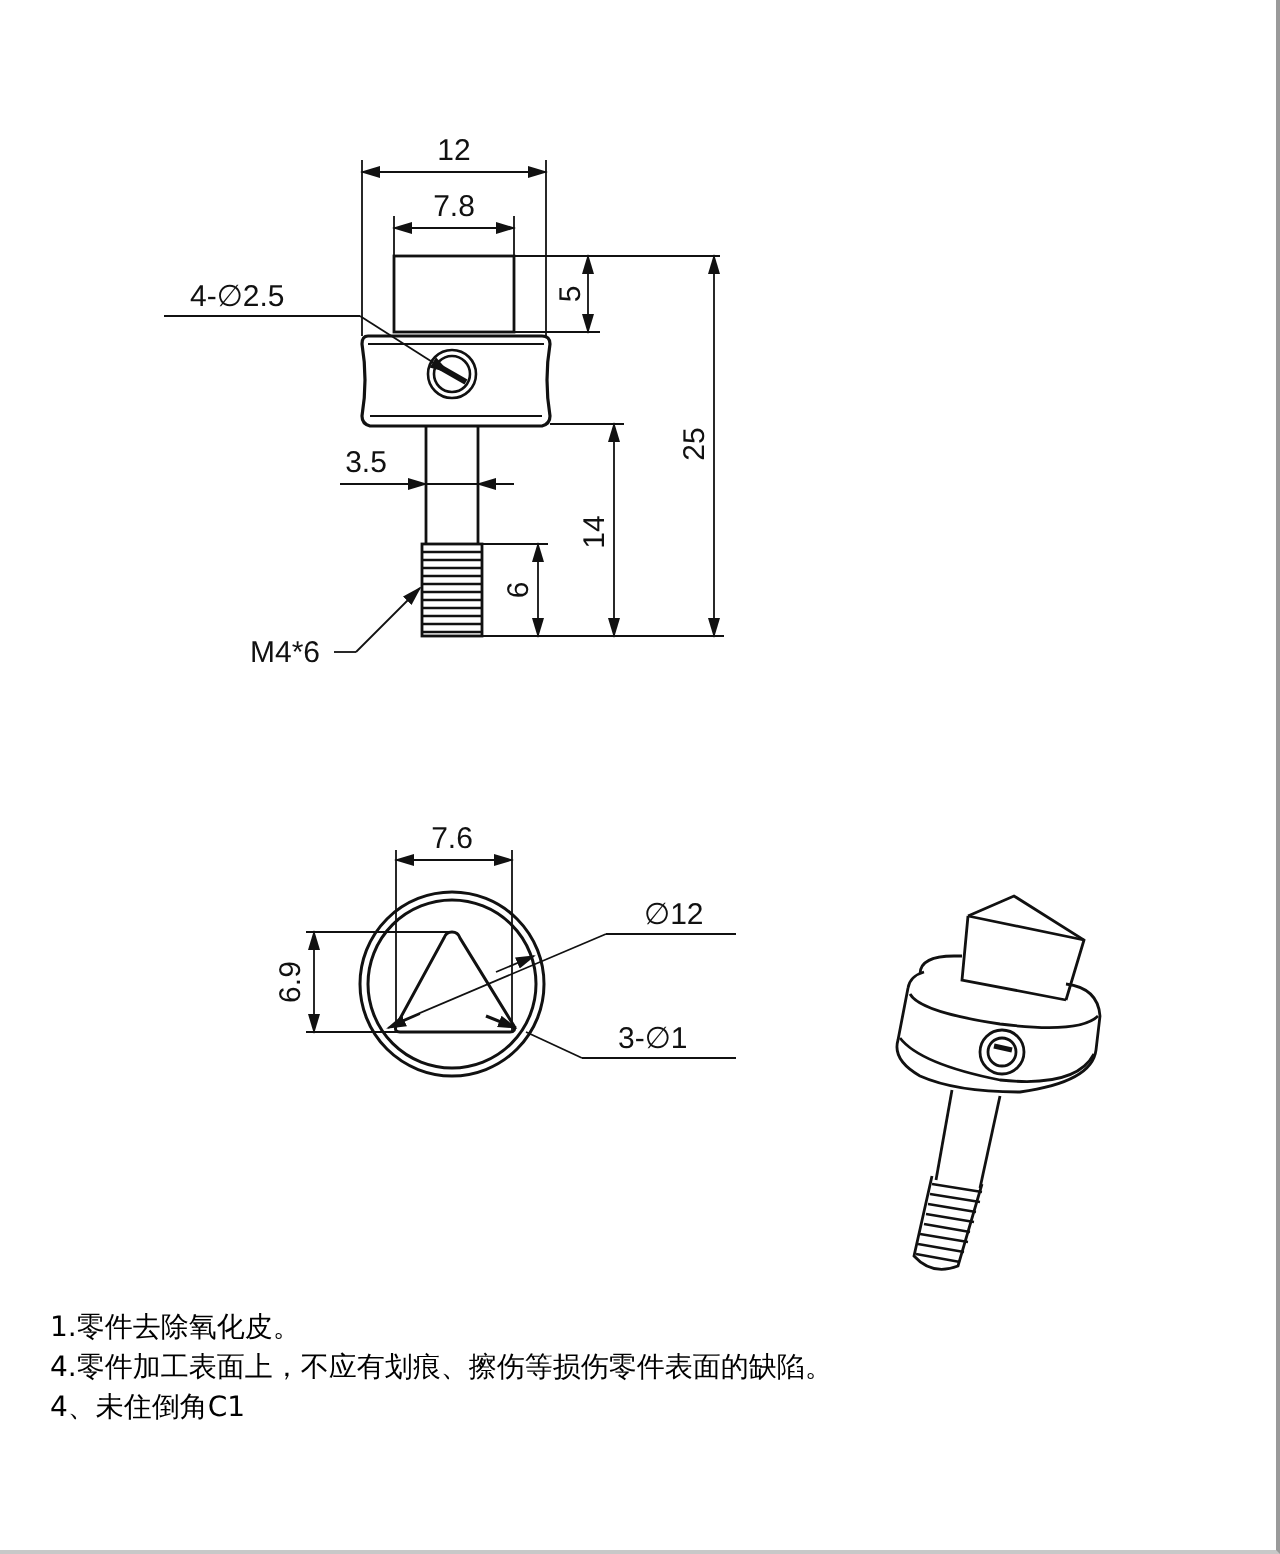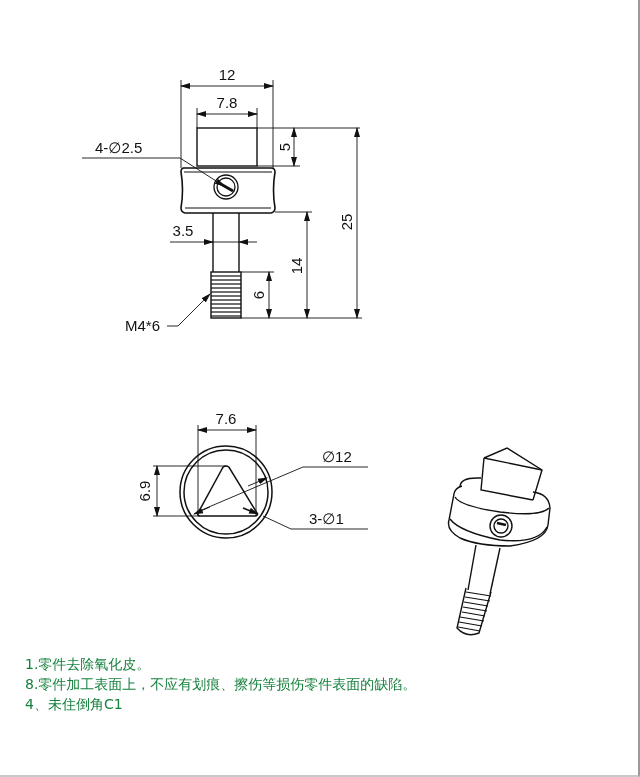--- a/index.html
+++ b/index.html
@@ -1,20 +1,20 @@
 <!DOCTYPE html>
 <html><head>
   <meta charset="utf-8">
   <style>
     html, body { margin: 0; padding: 0; background: #ffffff; }
     body { width: 640px; height: 777px; position: relative; overflow: hidden; font-family: "Liberation Sans", "DejaVu Sans", sans-serif; }
     .frame { position: absolute; left: 0; top: 0; width: 638px; height: 775px; border-right: 2px solid #9a9a9a; border-bottom: 2px solid #c8c8c8; box-sizing: content-box; }
     svg.drawing { position: absolute; left: 0; top: 0; width: 640px; height: 777px; }
     .dim-text { font-family: "Liberation Sans", "DejaVu Sans", sans-serif; font-size: 15px; fill: #111; }
-    .notes { position: absolute; left: 25px; top: 654px; font-family: "DejaVu Sans", "Liberation Sans", sans-serif; font-size: 14px; color: #15803d; line-height: 20px; }
+    .notes { position: absolute; left: 25px; top: 654px; font-family: "DejaVu Sans", "Liberation Sans", sans-serif; font-size: 14px; color: #000000; line-height: 20px; }
     .notes div { white-space: nowrap; }
   </style>
 </head>
 <body>
 
 <div class="frame"></div>
 
 <svg class="drawing" viewBox="0 0 640 777" xmlns="http://www.w3.org/2000/svg">
   <defs>
     <marker id="arr" markerWidth="10" markerHeight="8" refX="9" refY="4" orient="auto-start-reverse" markerUnits="userSpaceOnUse">
@@ -152,15 +152,15 @@
       <line x1="462" y1="612" x2="485" y2="616"></line>
         <line x1="460" y1="617" x2="484" y2="621"></line>
       <line x1="459" y1="622" x2="482" y2="626"></line>
         <line x1="458" y1="627" x2="480" y2="631"></line>
     </g>
   </g>
 </svg>
 
 <div class="notes">
   <div>1.零件去除氧化皮。</div>
-  <div>8.零件加工表面上，不应有划痕、擦伤等损伤零件表面的缺陷。</div>
+  <div>4.零件加工表面上，不应有划痕、擦伤等损伤零件表面的缺陷。</div>
   <div>4、未住倒角C1</div>
 </div>
 
 </body></html>

